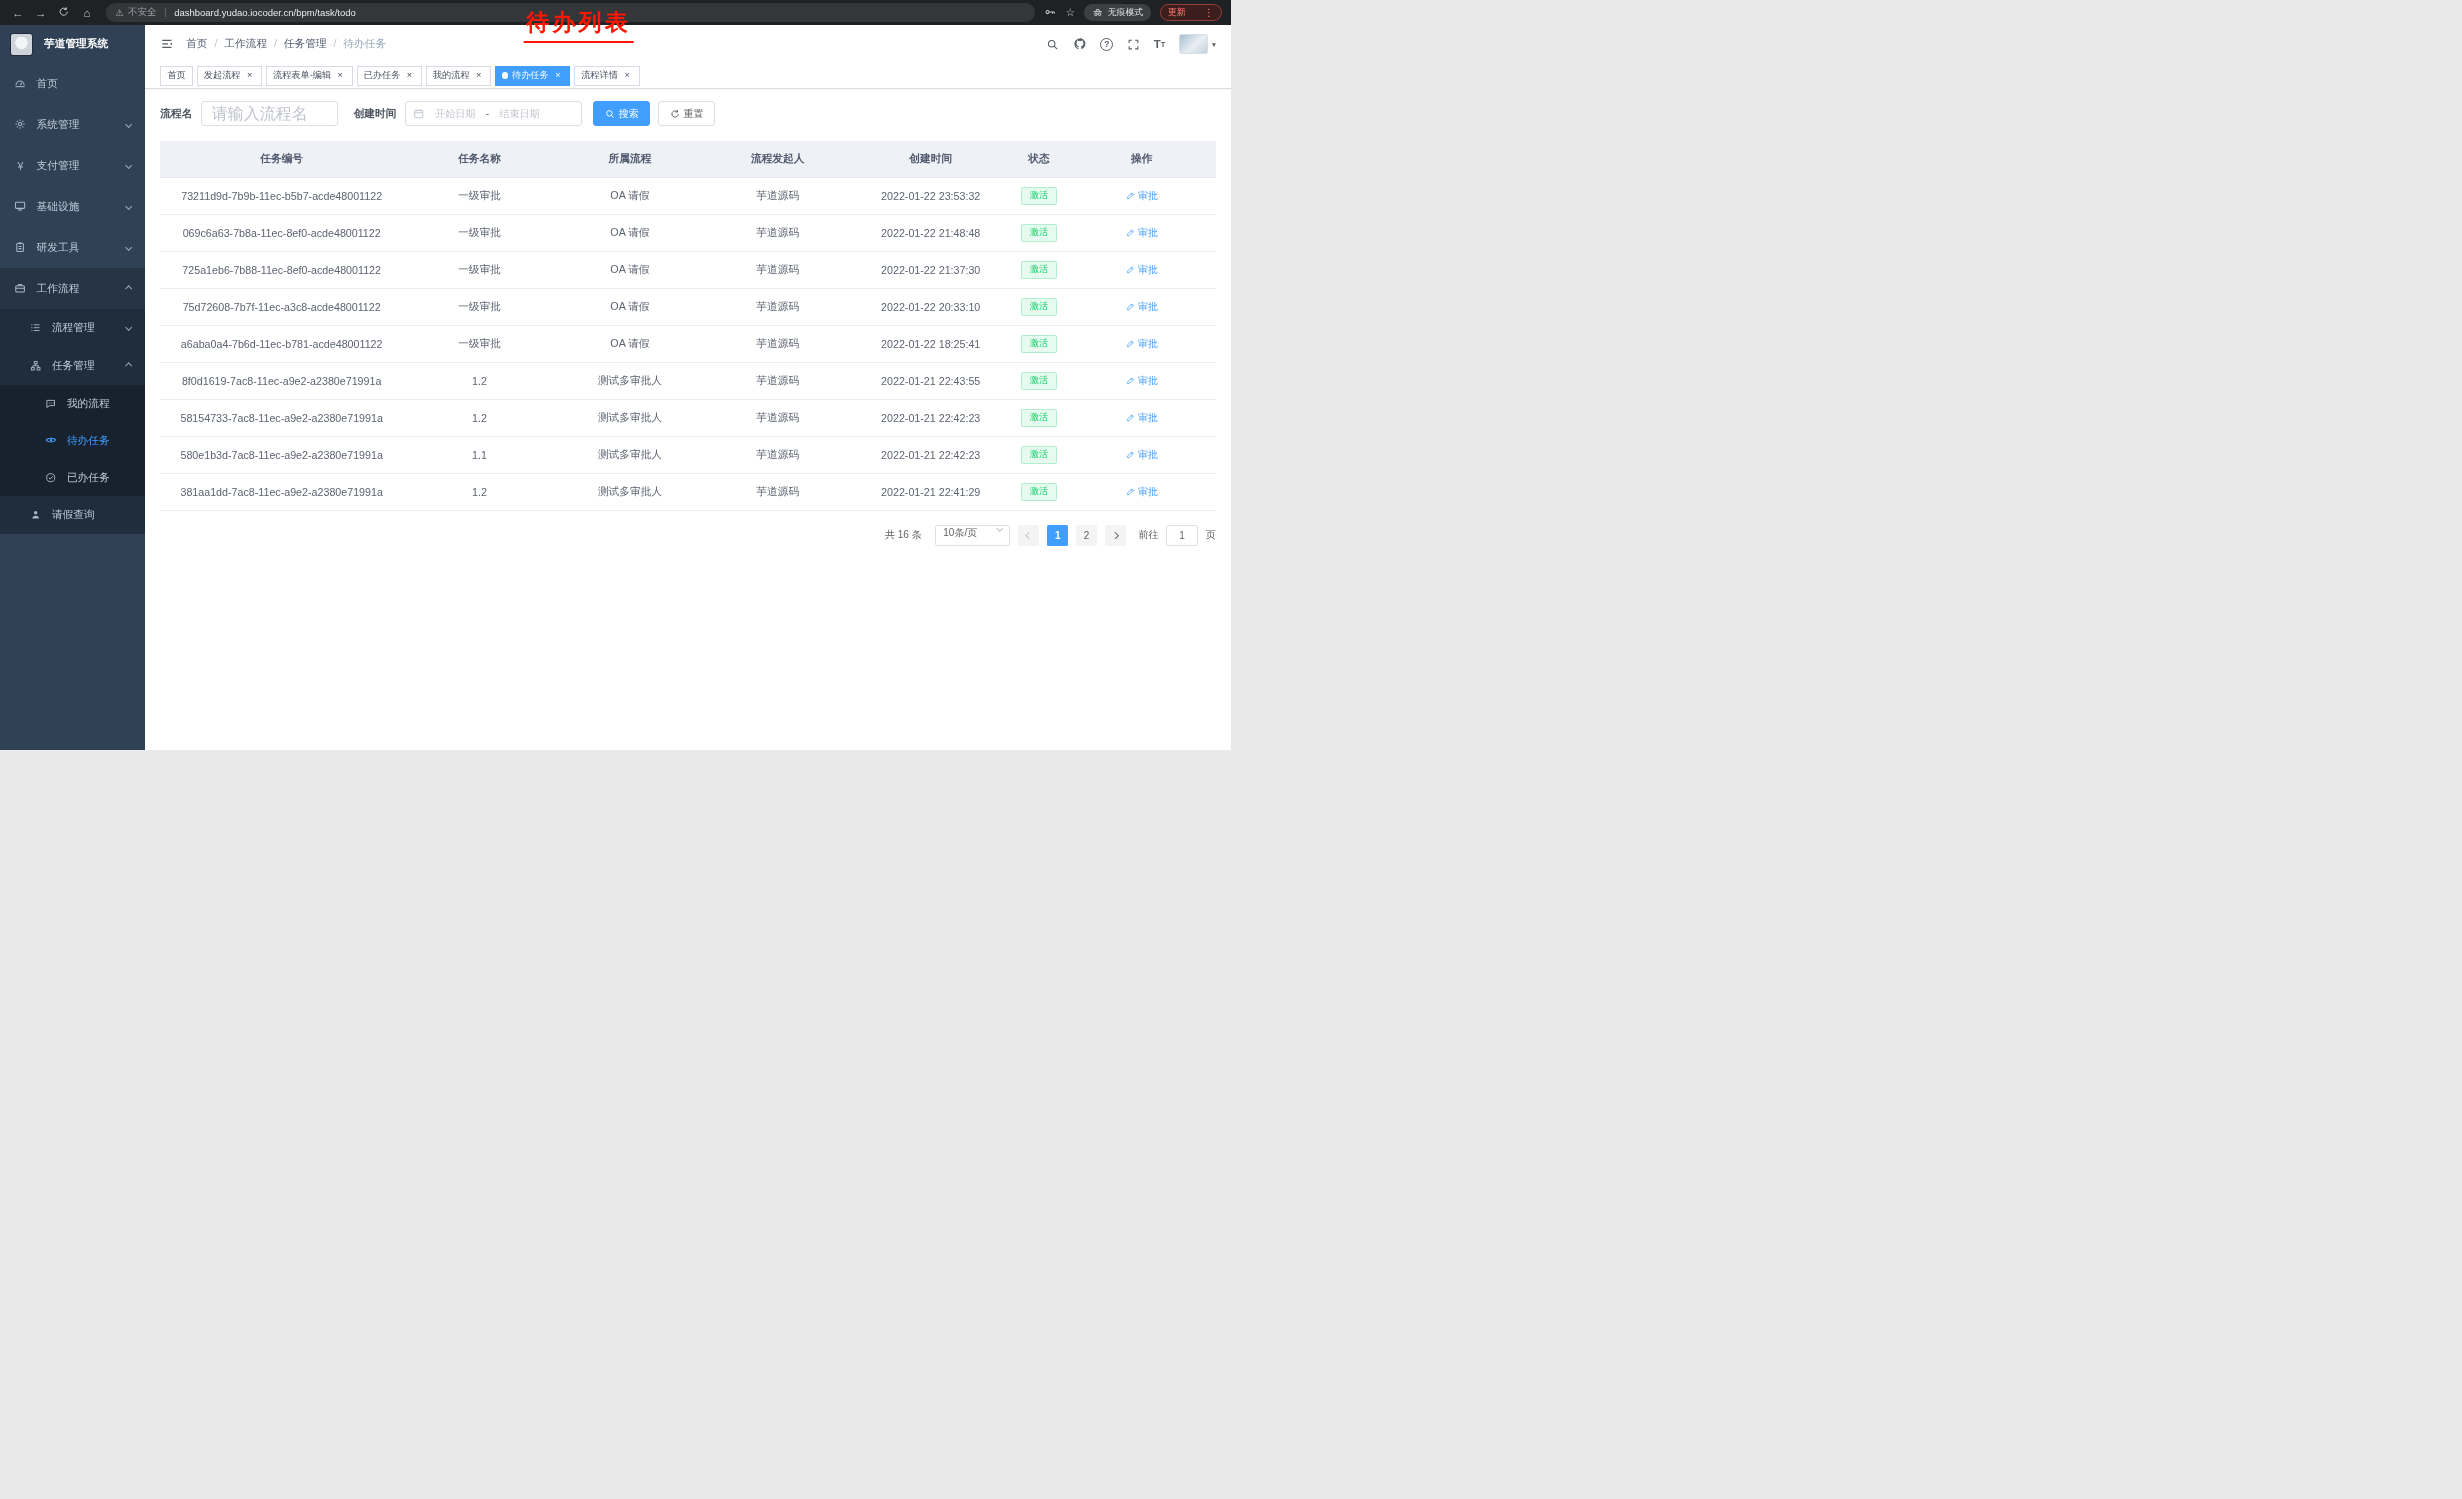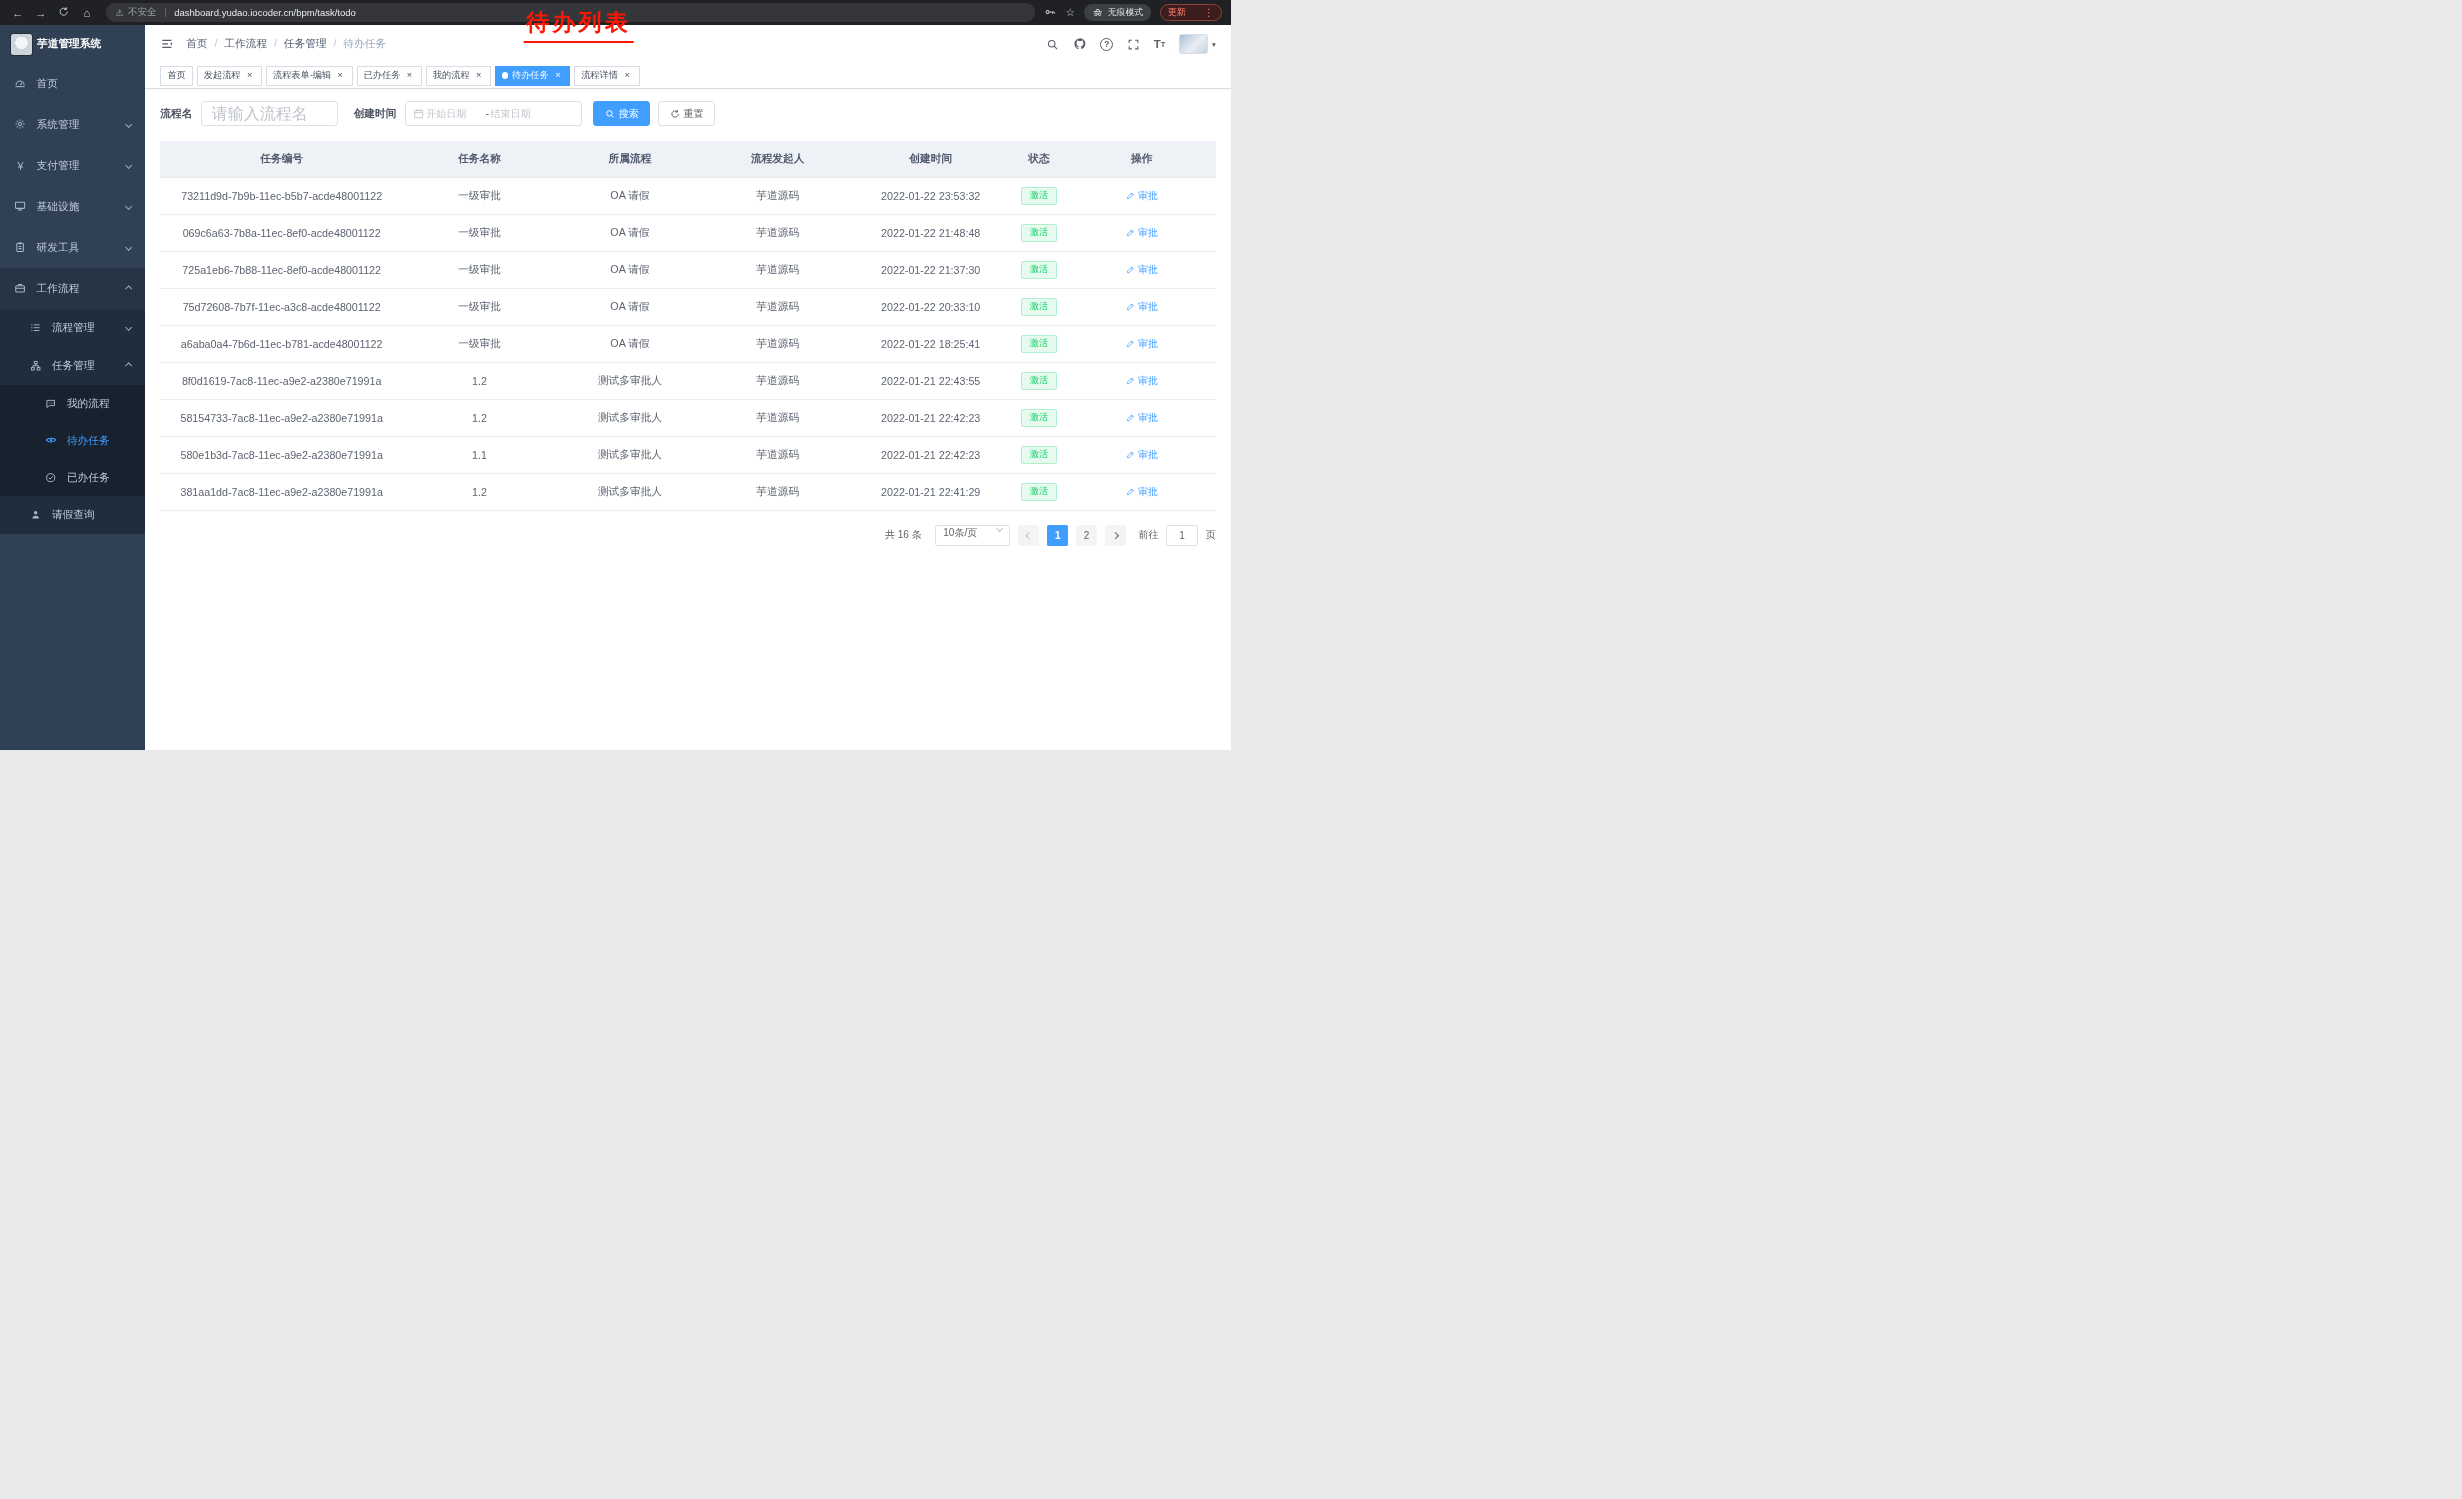--- a/index.html
+++ b/index.html
@@ -23,21 +23,21 @@
   .key-ic,.star-ic{color:#c8cbce;}
   .star-ic{font-size:10.7px;}
   .chip{height:17px;border-radius:8.4px;background:#3c4043;color:#e8eaed;font-size:8.8px;display:flex;align-items:center;gap:4.6px;padding:0 7.6px;white-space:nowrap;}
   .update-pill{height:17px;border-radius:8.4px;background:#3a1d1c;border:0.8px solid #93423a;color:#ff7a6e;font-size:9.2px;display:flex;align-items:center;gap:18px;padding:0 6.9px;white-space:nowrap;cursor:pointer;}
   .update-pill .kebab{font-size:10px;}
   .annotation{position:absolute;left:47%;transform:translateX(-50%);top:7px;color:var(--danger);font-size:23px;font-weight:700;letter-spacing:3.1px;border-bottom:2.3px solid var(--danger);padding:0 3.1px 3.1px;z-index:60;pointer-events:none;white-space:nowrap;}
 
   
   .app{display:flex;height:725px;}
   .sidebar{width:145px;background:var(--sidebar-bg);color:#bfcbd9;flex-shrink:0;overflow:hidden;font-size:10.7px;}
-  .logo-row{height:38px;display:flex;align-items:center;gap:4px;padding:0 10px;}
+  .logo-row{height:38px;display:flex;align-items:center;gap:11px;padding:0 10px;}
   .logo-img{width:23px;height:23px;border-radius:3.1px;background:radial-gradient(circle at 50% 42%,#f3f4f6 0 38%,#cfd4da 39% 100%);border:0.8px solid #222c3a;flex-shrink:0;}
   .logo-title{color:#fff;font-weight:700;font-size:10.7px;white-space:nowrap;}
   .menu-item{height:41px;display:flex;align-items:center;gap:9.2px;padding:0 13.7px;cursor:pointer;position:relative;white-space:nowrap;}
   .menu-item .m-icon{width:13.7px;height:13.7px;flex-shrink:0;display:inline-flex;align-items:center;justify-content:center;color:#aab7c8;font-size:10.7px;}
   .menu-item .chev{position:absolute;right:13.7px;opacity:.75;}
   .level2{height:38px;background:var(--sidebar-sub-bg);padding-left:29px;}
   .level3{height:37px;background:var(--sidebar-deep-bg);padding-left:44px;}
   .section-active{background:var(--section-active-bg);}
   .item-active{color:var(--accent);}
   .item-active .m-icon{color:var(--accent);}
@@ -75,21 +75,21 @@
 
   
   .content{flex:1;padding:12.2px 15.3px;overflow:hidden;}
 
   .filterbar{display:flex;align-items:center;gap:7.6px;font-size:10.7px;color:#5c6370;margin-bottom:15.3px;}
   .flabel{font-weight:700;color:#4e5560;margin-right:1.5px;}
   .text-input{width:137px;height:25px;border:0.8px solid #dcdfe6;border-radius:3.1px;padding:0 9.2px;font-size:16px;color:#606266;outline:none;font-family:inherit;}
   input::placeholder{color:#c0c4cc;}
   .date-range{width:177px;height:25px;border:0.8px solid #dcdfe6;border-radius:3.1px;display:flex;align-items:center;padding:0 6.9px;gap:1.5px;color:#606266;}
   .cal-ic{color:#c0c4cc;display:inline-flex;flex-shrink:0;}
-  .date-range input{border:none;width:58px;text-align:left;font-size:10px;color:#606266;outline:none;font-family:inherit;background:transparent;}
+  .date-range input{border:none;width:58px;text-align:center;font-size:10px;color:#606266;outline:none;font-family:inherit;background:transparent;}
   .date-dash{color:#606266;font-size:10px;}
   .btn{height:25px;border-radius:3.1px;border:0.8px solid #dcdfe6;background:#fff;color:#606266;font-size:10px;display:inline-flex;align-items:center;gap:3.8px;padding:0 10.7px;cursor:pointer;font-family:inherit;}
   .btn.primary{background:var(--accent);border-color:var(--accent);color:#fff;margin-left:3.1px;}
 
   table{width:100%;border-collapse:collapse;font-size:10.7px;color:#5c6370;table-layout:fixed;}
   thead th{background:#eef1f6;height:36px;font-weight:700;color:#515a6e;text-align:center;border-bottom:0.8px solid #e6ebf2;}
   tbody td{height:37px;border-bottom:0.8px solid #ebeef5;text-align:center;overflow:hidden;white-space:nowrap;text-overflow:ellipsis;}
   .tag{display:inline-block;padding:2.3px 7.6px;font-size:9.2px;border-radius:2.3px;background:var(--success-bg);color:var(--success);border:0.8px solid rgba(19,206,102,.25);line-height:1.3;}
   .action{color:var(--accent);font-size:10px;display:inline-flex;align-items:center;gap:3.1px;cursor:pointer;text-decoration:none;}
   .action .pencil{display:inline-flex;}

